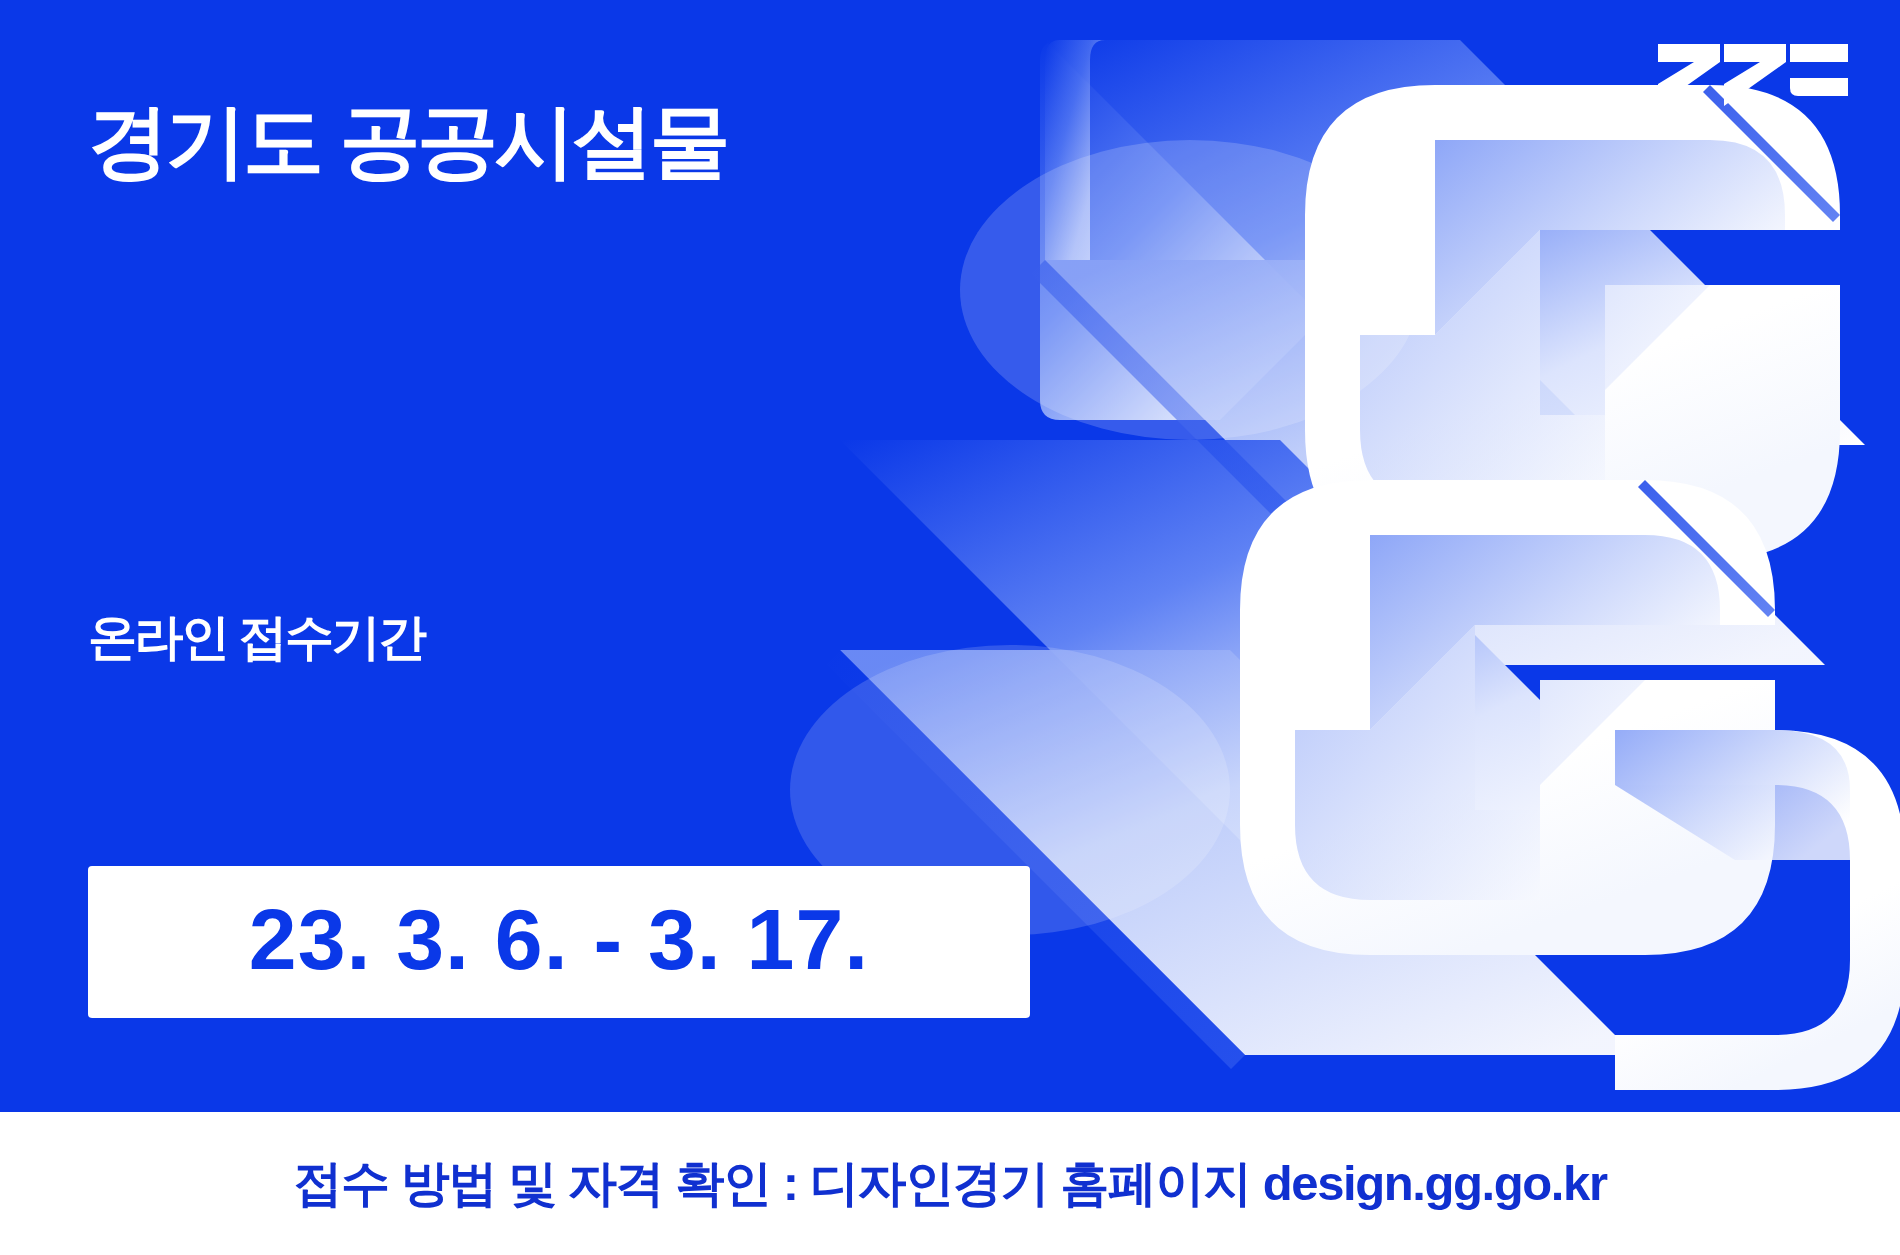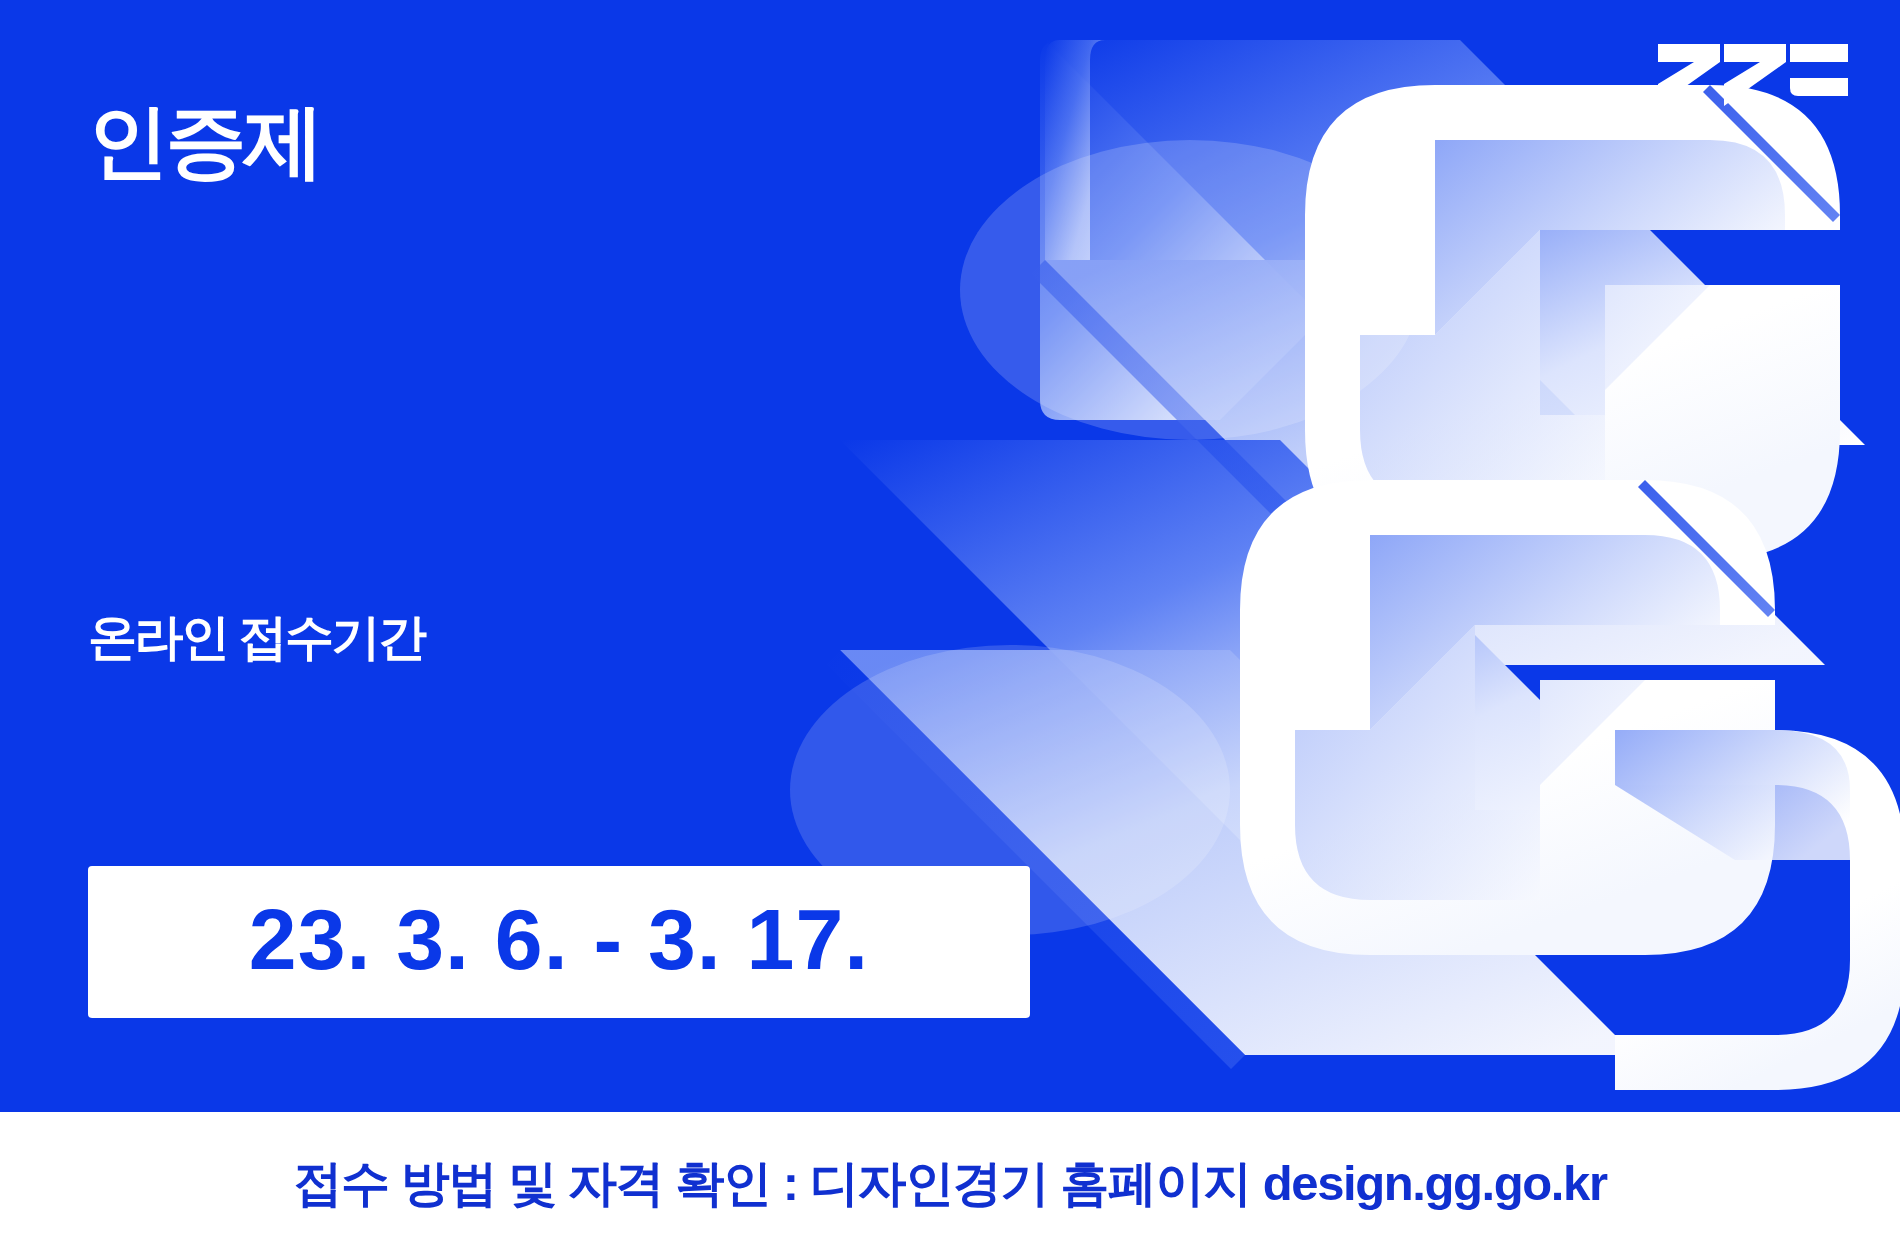--- a/index.html
+++ b/index.html
@@ -209,21 +209,21 @@
         <path d="M 0 0 L 62 0 L 62 18 L 0 62 L 0 40 L 36 18 L 0 18 Z" fill="#FFFFFF"></path>
 
         <path d="M 66 0 L 128 0 L 128 18 L 66 62 L 66 40 L 102 18 L 66 18 Z" fill="#FFFFFF"></path>
 
         <rect x="132" y="0" width="58" height="18" fill="#FFFFFF"></rect>
         <path d="M 132 34 L 190 34 L 190 52 L 140 52 Q 132 52 132 44 Z" fill="#FFFFFF"></path>
       </svg>
     </div>
 
     <div id="headline">
-      <div class="title-lines">인증제</div>
+      <div class="title-lines">경기도 공공시설물</div>
     </div>
 
     <div id="period-label">온라인 접수기간</div>
 
     <div id="date-pill">
       <span class="date-text">23. 3. 6. - 3. 17.</span>
     </div>
 
   </div>
 

